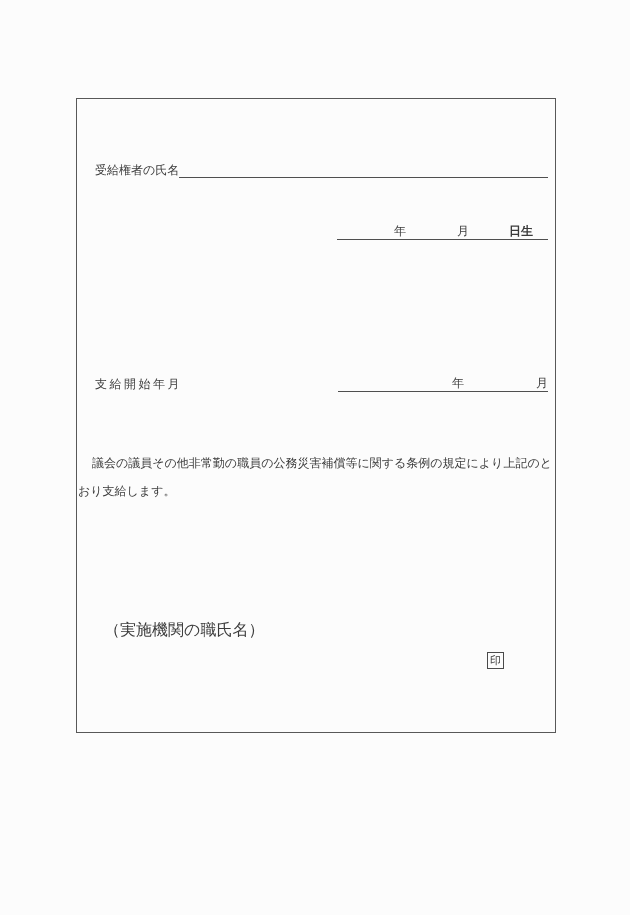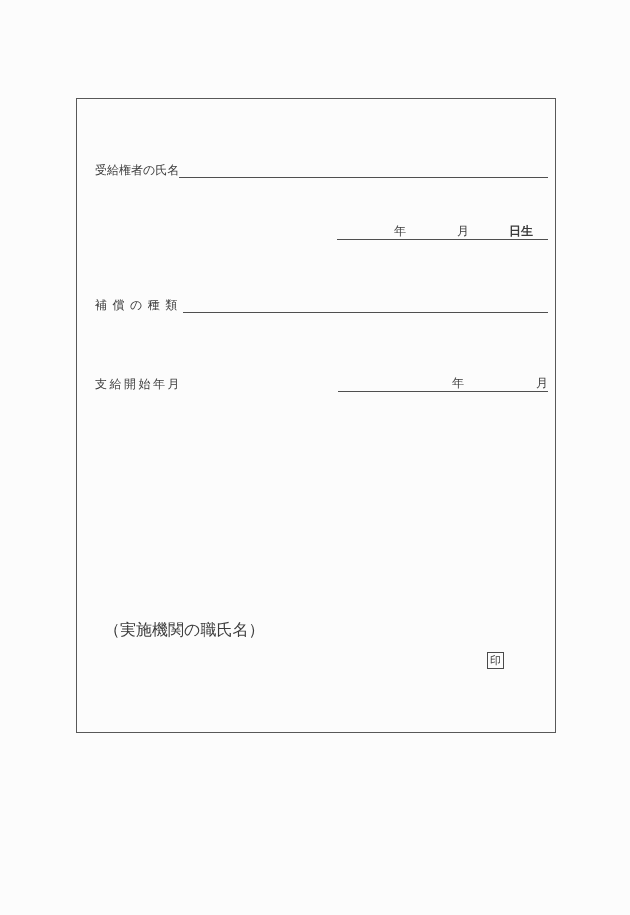--- a/index.html
+++ b/index.html
@@ -124,34 +124,31 @@
       <span class="lbl">受給権者の氏名</span>
       <span class="fill-line"></span>
     </div>
 
     <div class="date-line birth-line">
       <span class="u-lbl u-year-b">年</span>
       <span class="u-lbl u-month-b">月</span>
       <span class="u-lbl u-day-b">日生</span>
     </div>
 
-    <div class="row row-compensation">
-      <span class="lbl">補償の種類</span>
-      <span class="fill-line"></span>
-    </div>
 
     <div class="row row-paystart">
       <span class="lbl">支給開始年月</span>
       <span class="spacer"></span>
       <span class="date-line">
         <span class="u-lbl u-year-p">年</span>
         <span class="u-lbl u-month-p">月</span>
       </span>
     </div>
 
+    <p class="statement">議会の議員その他非常勤の職員の公務災害補償等に関する条例の規定により上記のとおり支給します。</p>
 
     <div class="agency">（実施機関の職氏名）</div>
 
     <div class="seal-box">
       <span>印</span>
     </div>
 
   </div>
 </div>
 

